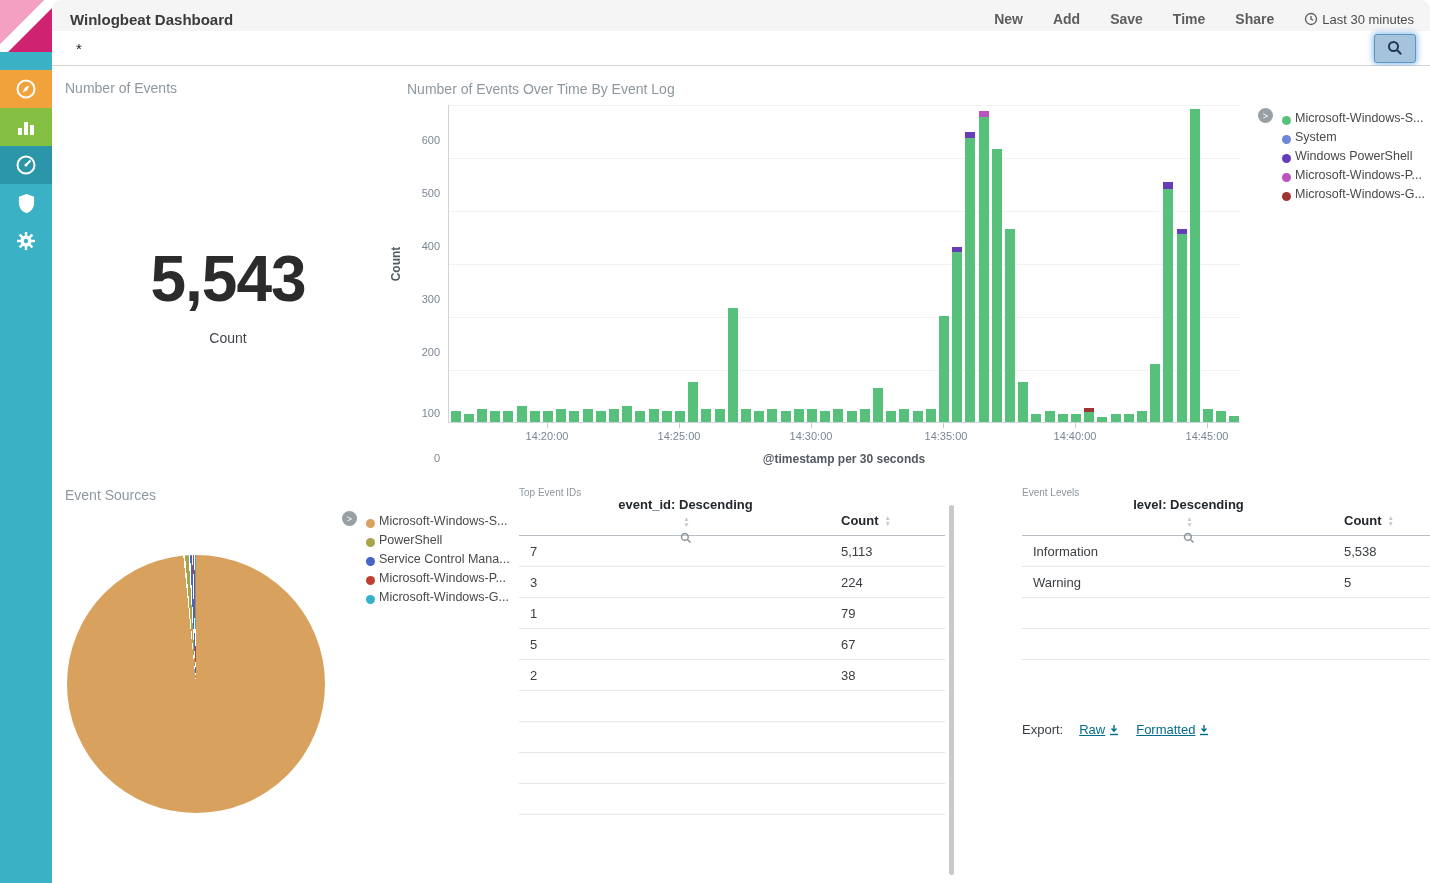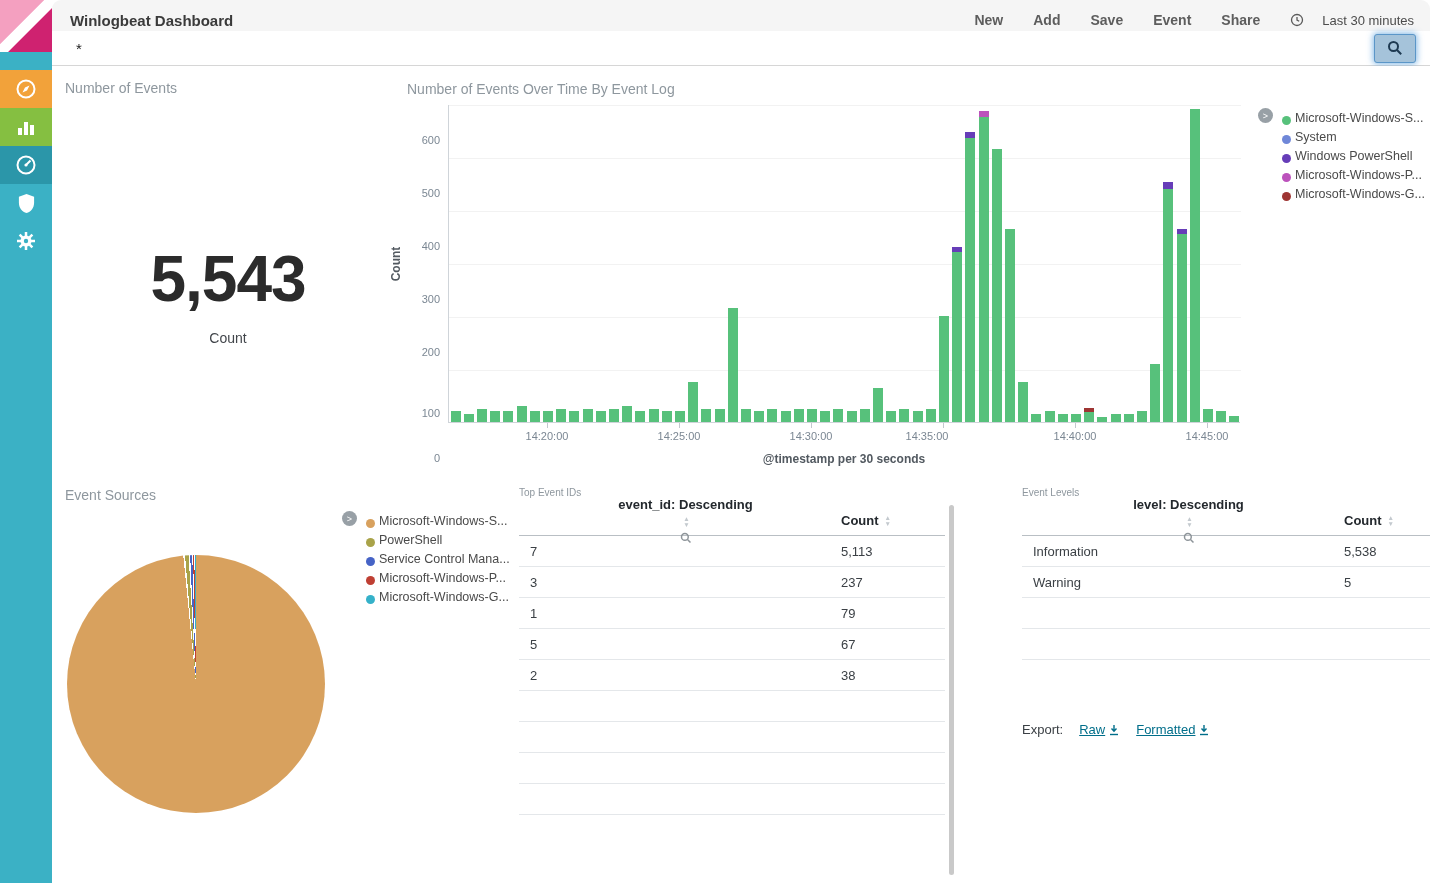--- a/index.html
+++ b/index.html
@@ -11,26 +11,26 @@
   .logo { width:52px; height:52px; display:block; cursor:pointer; }
   .apps { margin-top:18px; }
   .tile { width:52px; height:38px; display:flex; align-items:center; justify-content:center; cursor:pointer; }
   .tile.discover  { background:#f2a23a; }
   .tile.visualize { background:#85bf41; }
   .tile.dashboard { background:#2b96a9; }
   .tile.plain     { background:transparent; }
 
   
   .topbar { position:absolute; left:52px; top:0; width:1378px; height:42px; background:#f5f5f5;
-            border-bottom:2px solid #4d7c0f; display:flex; align-items:center;border-radius:9px; }
+            border-bottom:4px solid #4d7c0f; display:flex; align-items:center;border-radius:9px; }
   .app-title { font-size:15px; font-weight:bold; color:#3a3a3a; padding-left:18px; }
   .topnav { margin-left:auto; display:flex; align-items:center; gap:30px; padding-right:16px;
             font-size:14px; color:#5d5d5d; }
   .navitem { cursor:pointer;font-weight:bold; }
-  .timepicker { display:flex; gap:18px; font-size:13px; color:#4c4c4c; cursor:pointer; }
+  .timepicker { display:flex; gap:4px; font-size:13px; color:#4c4c4c; cursor:pointer; }
 
   
   .searchbar { position:absolute; left:52px; top:31px; width:1378px; height:35px; background:#fff;
                border-bottom:1px solid #d6d6d6; display:flex; align-items:center; padding:0 14px; gap:10px; }
   .searchbar input { flex:1; height:26px; border:none; outline:none; font-size:15px; color:#222; padding-left:10px;
                      background:transparent; font-family:"Liberation Sans","DejaVu Sans",sans-serif; }
   .searchbtn { width:42px; height:29px; border-radius:3px; background:#a5c3da; border:1px solid #5b96c8;
                box-shadow:0 0 6px 1px rgba(90,160,220,.75); display:flex; align-items:center; justify-content:center;
                cursor:pointer; }
 
@@ -143,21 +143,21 @@
       </div>
     </div>
   </aside>
 
   <header class="topbar">
     <div class="app-title">Winlogbeat Dashboard</div>
     <nav class="topnav">
       <span class="navitem">New</span>
       <span class="navitem">Add</span>
       <span class="navitem">Save</span>
-      <span class="navitem">Event</span>
+      <span class="navitem">Time</span>
       <span class="navitem">Share</span>
       <span class="timepicker">
         <svg width="14" height="14" viewBox="0 0 14 14">
           <circle cx="7" cy="7" r="5.5" fill="none" stroke="#5a5a5a" stroke-width="1.3"></circle>
           <path d="M7 4 V7 L9.2 8.2" stroke="#5a5a5a" stroke-width="1.3" fill="none"></path>
         </svg>
         <span>Last 30 minutes</span>
       </span>
     </nav>
   </header>
@@ -265,21 +265,21 @@
         <div class="ytick" style="top: 99px;">400</div>
         <div class="ytick" style="top: 46px;">500</div>
         <div class="ytick" style="top: -7px;">600</div>
         <div class="xtickmark" style="left: 99px;"></div>
         <div class="xtick" style="left: 64px;">14:20:00</div>
         <div class="xtickmark" style="left: 231px;"></div>
         <div class="xtick" style="left: 196px;">14:25:00</div>
         <div class="xtickmark" style="left: 363px;"></div>
         <div class="xtick" style="left: 328px;">14:30:00</div>
         <div class="xtickmark" style="left: 495px;"></div>
-        <div class="xtick" style="left: 444px; text-align: center;">14:35:00</div>
+        <div class="xtick" style="left: 463px; text-align: center;">14:35:00</div>
         <div class="xtickmark" style="left: 627px;"></div>
         <div class="xtick" style="left: 592px;">14:40:00</div>
         <div class="xtickmark" style="left: 759px;"></div>
         <div class="xtick" style="left: 724px;">14:45:00</div>
       </div>
     <div class="legend-wrap" id="bar-legend-wrap">
       <span class="ltoggle">&gt;</span>
       <div class="legend-items" id="bar-legend">
           <div class="legend-item">
             <span class="ldot" style="background: rgb(87, 193, 123);"></span>
@@ -353,21 +353,21 @@
               <i>▼</i>
             </span>
         </div>
       </div>
       <div class="trow">
         <span class="c1">7</span>
         <span class="c2">5,113</span>
       </div>
       <div class="trow">
         <span class="c1">3</span>
-        <span class="c2">237</span>
+        <span class="c2">224</span>
       </div>
       <div class="trow">
         <span class="c1">1</span>
         <span class="c2">79</span>
       </div>
       <div class="trow">
         <span class="c1">5</span>
         <span class="c2">67</span>
       </div>
       <div class="trow">

